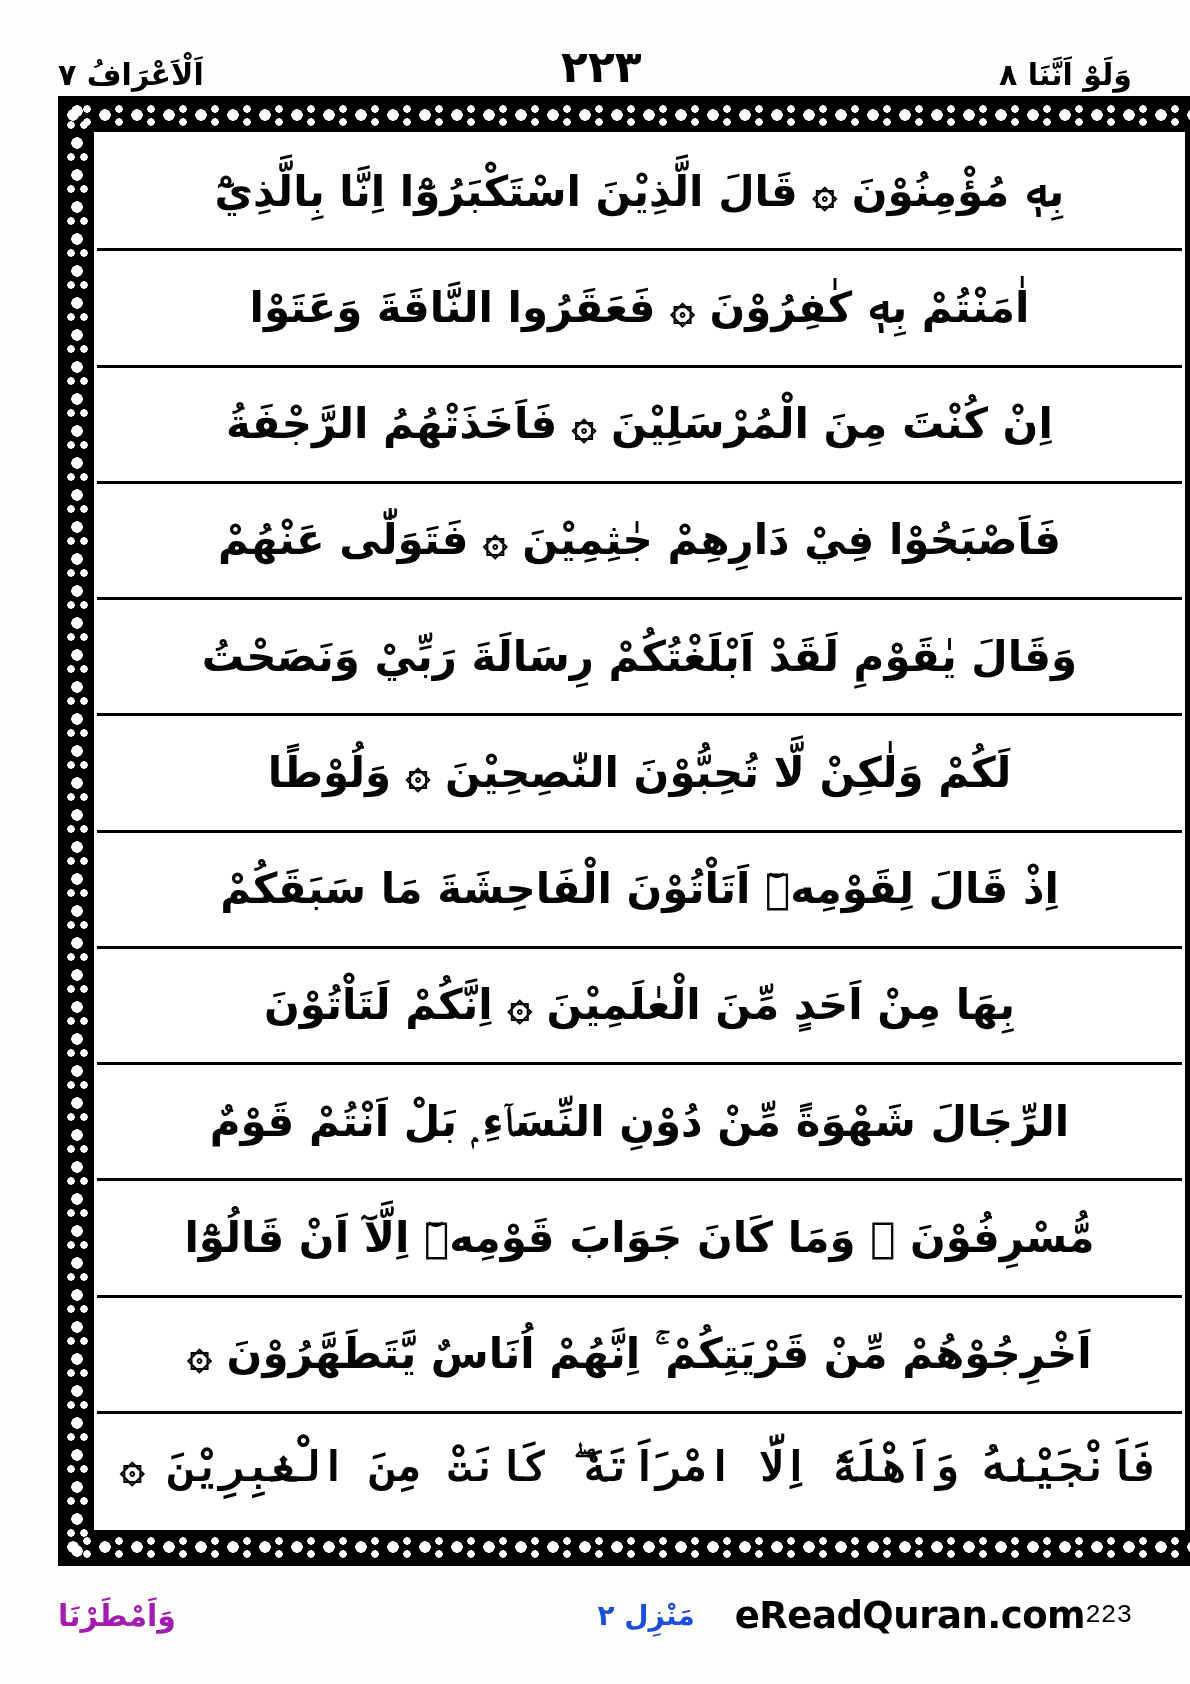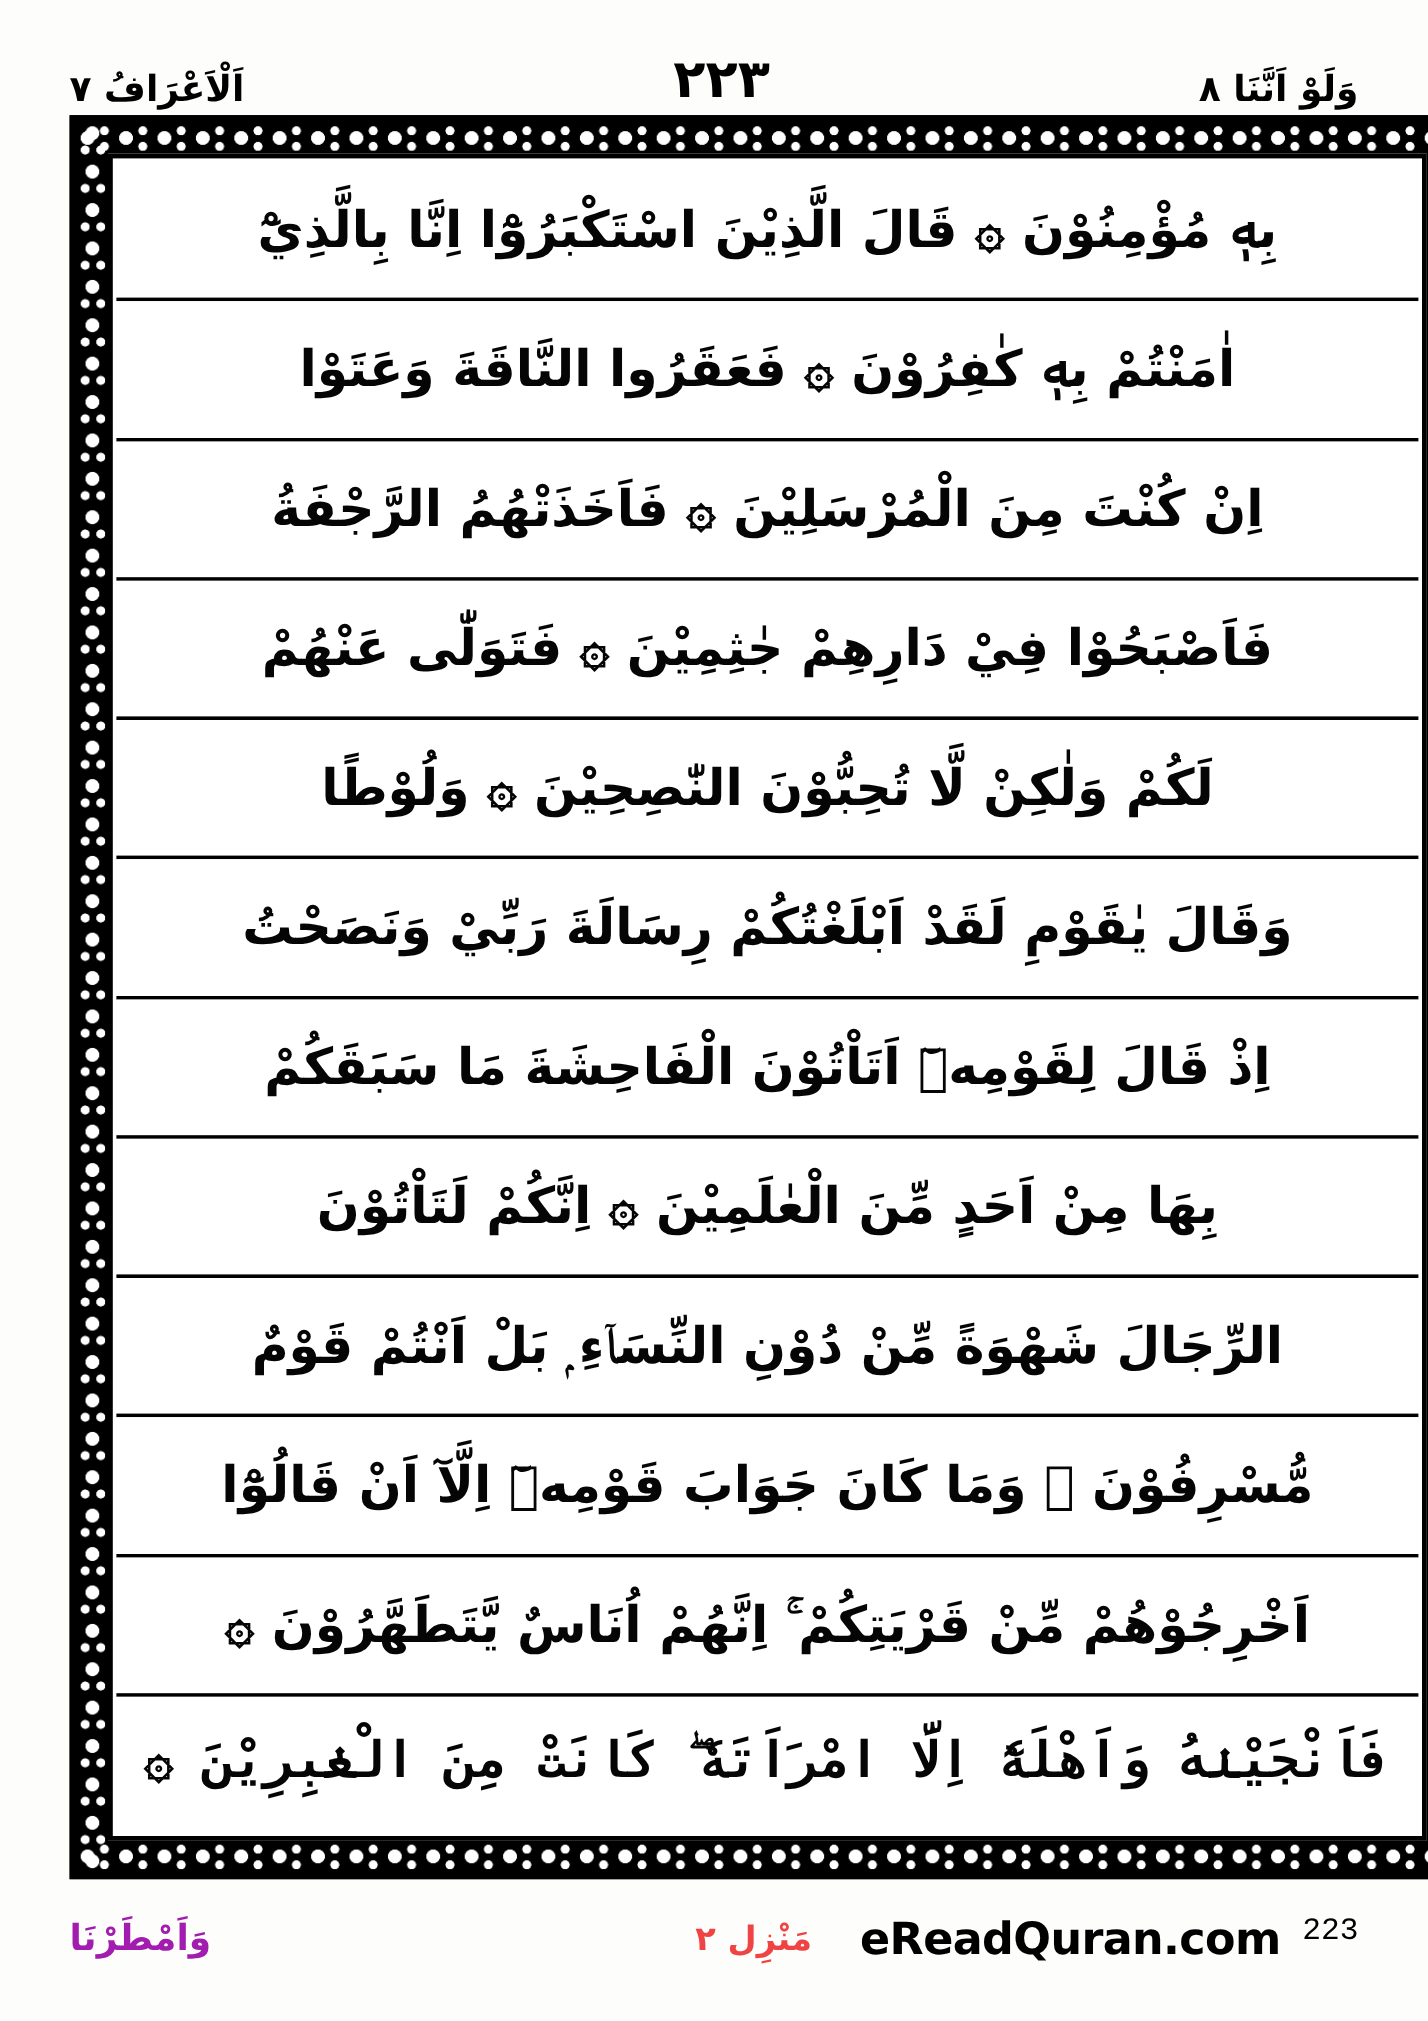--- a/index.html
+++ b/index.html
@@ -156,28 +156,27 @@
     font-weight: bold;
     direction: rtl;
     color: #a21caf;
     white-space: nowrap;
   }
   .footer-center {
     font-family: "DejaVu Sans", "Liberation Sans", sans-serif;
     font-size: 28px;
     font-weight: bold;
     direction: rtl;
-    color: #ef4444;
+    color: #1d4ed8;
     white-space: nowrap;
     margin-right: 40px;
   }
   .footer-right {
     display: flex;
-    align-items: flex-start;
-    gap: 18px;
+    align-items: center;
   }
   .brand {
     font-family: "DejaVu Sans", "Liberation Sans", sans-serif;
     font-size: 37px;
     font-weight: bold;
     color: #000;
     letter-spacing: -0.5px;
   }
   .folio {
     font-family: Liberation Mono, monospace;
@@ -214,24 +213,24 @@
         <div class="aya-line">
           <div class="aya-text" style="font-size: 42px;">اٰمَنْتُمْ بِهٖ كٰفِرُوْنَ ۞ فَعَقَرُوا النَّاقَةَ وَعَتَوْا</div>
         </div>
         <div class="aya-line">
           <div class="aya-text" style="font-size: 42px;">اِنْ كُنْتَ مِنَ الْمُرْسَلِيْنَ ۞ فَاَخَذَتْهُمُ الرَّجْفَةُ</div>
         </div>
         <div class="aya-line">
           <div class="aya-text" style="font-size: 42px;">فَاَصْبَحُوْا فِيْ دَارِهِمْ جٰثِمِيْنَ ۞ فَتَوَلّٰى عَنْهُمْ</div>
         </div>
         <div class="aya-line">
+          <div class="aya-text" style="font-size: 42px;">وَقَالَ يٰقَوْمِ لَقَدْ اَبْلَغْتُكُمْ رِسَالَةَ رَبِّيْ وَنَصَحْتُ</div>
+        </div>
+        <div class="aya-line">
           <div class="aya-text" style="font-size: 42px;">لَكُمْ وَلٰكِنْ لَّا تُحِبُّوْنَ النّٰصِحِيْنَ ۞ وَلُوْطًا</div>
-        </div>
-        <div class="aya-line">
-          <div class="aya-text" style="font-size: 42px;">وَقَالَ يٰقَوْمِ لَقَدْ اَبْلَغْتُكُمْ رِسَالَةَ رَبِّيْ وَنَصَحْتُ</div>
         </div>
         <div class="aya-line">
           <div class="aya-text" style="font-size: 42px;">اِذْ قَالَ لِقَوْمِهٖٓ اَتَاْتُوْنَ الْفَاحِشَةَ مَا سَبَقَكُمْ</div>
         </div>
         <div class="aya-line">
           <div class="aya-text" style="font-size: 42px;">بِهَا مِنْ اَحَدٍ مِّنَ الْعٰلَمِيْنَ ۞ اِنَّكُمْ لَتَاْتُوْنَ</div>
         </div>
         <div class="aya-line">
           <div class="aya-text" style="font-size: 42px;">الرِّجَالَ شَهْوَةً مِّنْ دُوْنِ النِّسَاۤءِ ۭ بَلْ اَنْتُمْ قَوْمٌ</div>
         </div>

